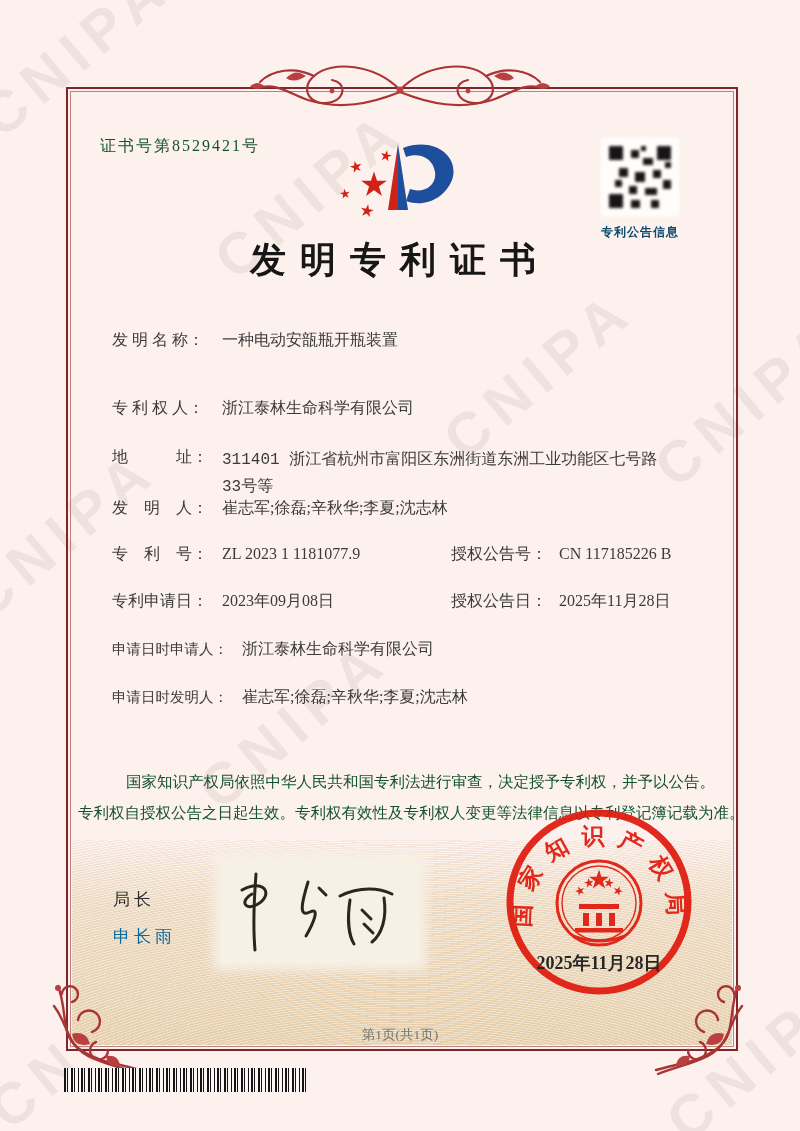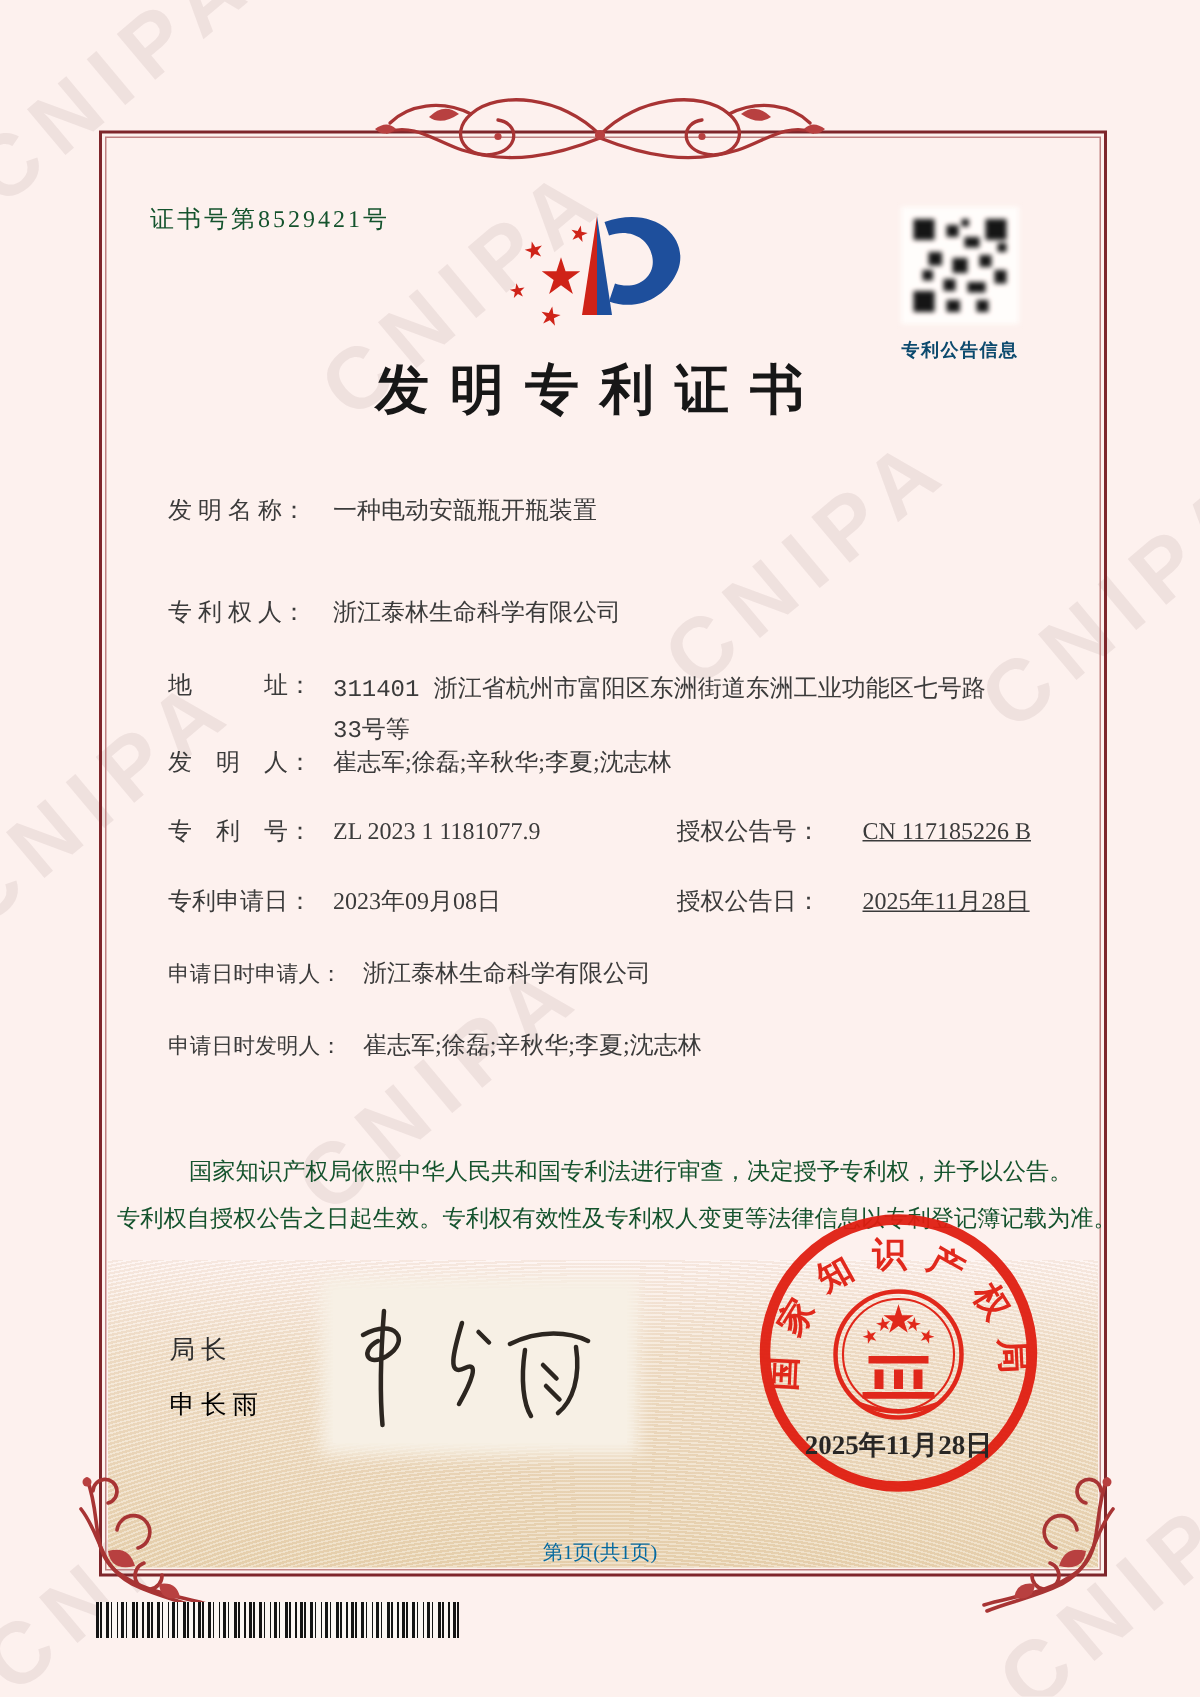--- a/index.html
+++ b/index.html
@@ -59,49 +59,49 @@
     position:absolute;left:66px;top:236px;width:668px;text-align:center;
     font-size:36px;font-weight:700;letter-spacing:14px;color:#171717;z-index:4;
   }
 
   
   .field{position:absolute;left:112px;font-size:16px;color:#3b3b3b;white-space:nowrap;z-index:4;}
   .field .lab{display:inline-block;width:102px;}
   .field .val{margin-left:8px;}
   .field.col2{left:451px;}
   .field.col2 .lab{width:auto;}
-  .field.col2 .val{margin-left:28px;text-decoration:underline;}
+  .field.col2 .val{margin-left:12px;}
   .field.long .lab{width:auto;font-size:14.5px;}
   .field.long .val{margin-left:14px;}
   .field.addr{display:flex;white-space:normal;}
   .field.addr .lab{flex:0 0 102px;}
   .field.addr .val{margin-left:8px;width:452px;line-height:27px;font-family:Liberation Mono, monospace;}
 
   
   .statement{position:absolute;left:78px;top:766px;width:650px;z-index:4;
     font-size:15.5px;color:#14532d;line-height:31px;}
   .statement .l1{padding-left:48px;white-space:nowrap;}
   .statement .l2{white-space:nowrap;}
 
   
   .signer-title{position:absolute;left:113px;top:888px;font-size:17px;letter-spacing:4px;
     color:#2d2d2d;font-family:"Liberation Sans","DejaVu Sans",sans-serif;z-index:4;}
   .signer-name{position:absolute;left:113px;top:925px;font-size:17px;letter-spacing:4px;
-    color:#000000;font-family:"Liberation Sans","DejaVu Sans",sans-serif;z-index:4;}
+    color:#0369a1;font-family:"Liberation Sans","DejaVu Sans",sans-serif;z-index:4;}
   .sig-box{
     position:absolute;left:222px;top:860px;width:196px;height:102px;
     background:#f7f0e5;box-shadow:0 0 10px 8px #f7f0e5;z-index:3;
   }
 
   
   .seal{position:absolute;left:503px;top:806px;z-index:5;opacity:.94;}
 
   
   .footer{position:absolute;left:66px;top:1026px;width:668px;text-align:center;
-    font-size:13.5px;color:#0369a1;z-index:4;}
+    font-size:13.5px;color:#737373;z-index:4;}
   .barcode{
     position:absolute;left:64px;top:1068px;width:242px;height:24px;z-index:4;
     background:repeating-linear-gradient(90deg,
       #141414 0 2px,#fbf6f3 2px 3px,#141414 3px 4px,#fbf6f3 4px 7px,
       #141414 7px 9px,#fbf6f3 9px 10px,#141414 10px 11px,#fbf6f3 11px 14px,
       #141414 14px 15px,#fbf6f3 15px 17px);
   }
 </style>
 </head>
 <body>

